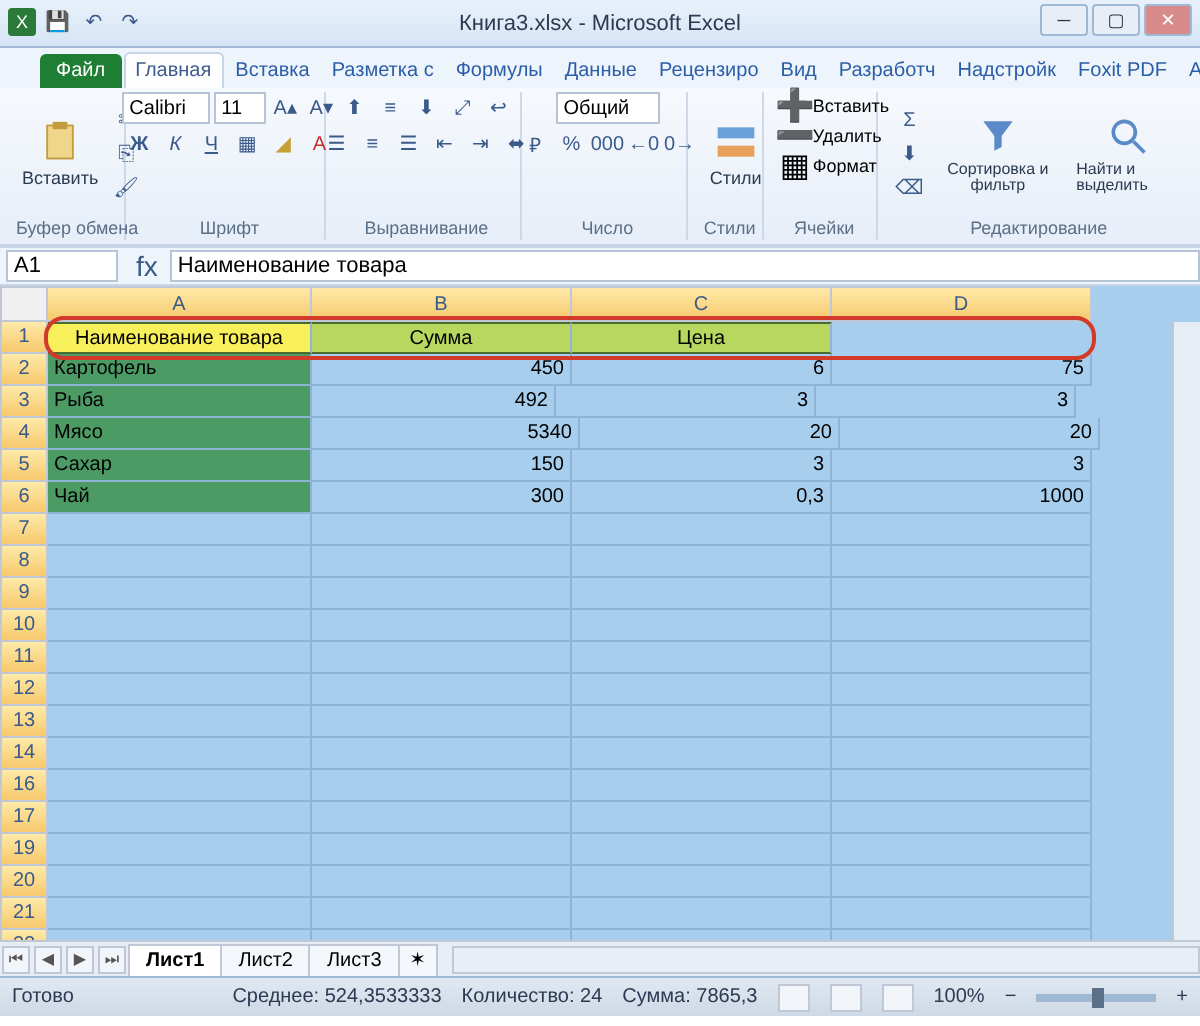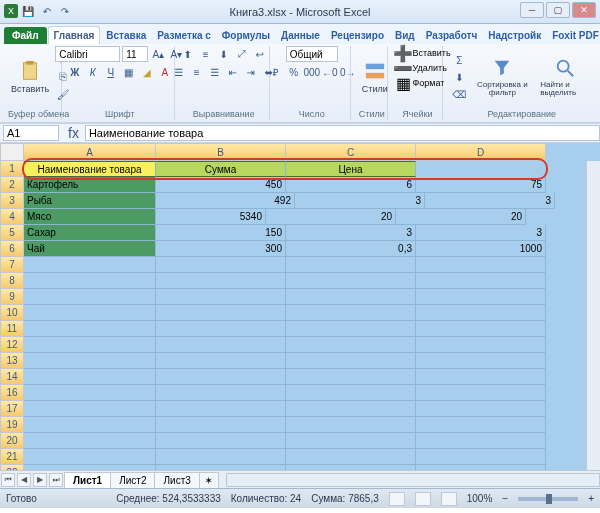--- a/index.html
+++ b/index.html
@@ -12,37 +12,37 @@
 .winbtn { width:24px; height:16px; background:#e8eef8; border:1px solid #9fb8d3; border-radius:2px; font-size:9px; display:flex; align-items:center; justify-content:center; color:#333;}
 .winbtn.close{ background:#d98b8b; color:#fff;}
 .appicon { position:absolute; left:4px; top:4px; width:14px; height:14px; background:#2a7a3a; border-radius:2px; font-size:9px; color:#fff; display:flex; align-items:center; justify-content:center;}
 
 
 .qat { position:absolute; left:22px; top:4px; display:flex; gap:4px;}
 .qat .q { width:14px; height:14px; display:flex; align-items:center; justify-content:center; font-size:10px; color:#3a5a8a;}
 
 
 .ribbon { background:#eef4fb; border-bottom:1px solid #c5d4e7; }
-.tabs { height:20px; display:flex; align-items:flex-end; padding-left:4px; font-size:10px; color:#2b5ea8; gap:1px;font-weight:bold;}
+.tabs { height:20px; display:flex; align-items:flex-end; padding-left:20px; font-size:10px; color:#2b5ea8; gap:1px;}
 .tab { padding:3px 5px; cursor:pointer; white-space:nowrap;}
 .tab.file { background:#1e7e34; color:#fff; border-radius:3px 3px 0 0; padding:3px 8px;}
 .tab.active { background:#fefefe; border:1px solid #c5d4e7; border-bottom:none; border-radius:3px 3px 0 0; color:#3f5c8c;}
 
 
 .ribbon-body { height:78px; background:linear-gradient(#f6f9fd,#e7eef8); display:flex; padding:2px 4px; gap:4px;}
 .group { border-right:1px solid #cdd9e8; padding:0 4px; display:flex; flex-direction:column; justify-content:space-between; min-width:0;}
 .group-label { font-size:9px; color:#5a7088; text-align:center; padding:1px 0; white-space:nowrap;}
 .group-content { flex:1; display:flex; align-items:center; gap:3px;}
 .bigbtn { display:flex; flex-direction:column; align-items:center; gap:2px; padding:2px 3px; font-size:9px; color:#2b3a52;}
 .bigbtn .ic { width:22px; height:22px;}
 .smallbtn { width:16px; height:16px; border:1px solid transparent; display:flex; align-items:center; justify-content:center; font-size:10px; color:#3a5a8a;}
 .font-box { display:flex; flex-direction:column; gap:2px;}
 .font-row { display:flex; gap:2px; align-items:center;}
 .combo { height:16px; border:1px solid #b6c4d8; background:#fff; font-size:10px; padding:0 3px; display:flex; align-items:center;}
-.combo.font { width:65px;}
+.combo.font { width:44px;}
 .combo.size { width:26px;}
 .ico { display:inline-flex; width:14px; height:14px; align-items:center; justify-content:center;}
 
 
 .formula-bar { height:20px; background:#eef4fb; border-top:1px solid #c5d4e7; border-bottom:1px solid #c5d4e7; display:flex; align-items:center; font-size:11px;}
 .name-box { width:56px; height:16px; border:1px solid #b6c4d8; background:#fff; margin:0 3px; padding:0 3px; display:flex; align-items:center;}
 .fx { padding:0 6px; color:#3a5a8a; font-size:14px;}
 .formula-input { flex:1; height:16px; border:1px solid #b6c4d8; background:#fff; padding:0 3px; display:flex; align-items:center;}
 
 
@@ -272,28 +272,28 @@
       <div class="row">
         <div class="row-hdr sel">2</div>
         <div class="cell namecol" style="width:132px">Картофель</div>
         <div class="cell num" style="width:130px">450</div>
         <div class="cell num" style="width:130px">6</div>
         <div class="cell num" style="width:130px">75</div>
       </div>
       <div class="row">
         <div class="row-hdr sel">3</div>
         <div class="cell namecol" style="width:132px">Рыба</div>
-        <div class="cell num" style="width:139px">492</div>
+        <div class="cell num" style="width:122px">492</div>
         <div class="cell num" style="width:130px">3</div>
         <div class="cell num" style="width:130px">3</div>
       </div>
       <div class="row">
         <div class="row-hdr sel">4</div>
         <div class="cell namecol" style="width:132px">Мясо</div>
-        <div class="cell num" style="width:110px">5340</div>
+        <div class="cell num" style="width:134px">5340</div>
         <div class="cell num" style="width:130px">20</div>
         <div class="cell num" style="width:130px">20</div>
       </div>
       <div class="row">
         <div class="row-hdr sel">5</div>
         <div class="cell namecol" style="width:132px">Сахар</div>
         <div class="cell num" style="width:130px">150</div>
         <div class="cell num" style="width:130px">3</div>
         <div class="cell num" style="width:130px">3</div>
       </div>

